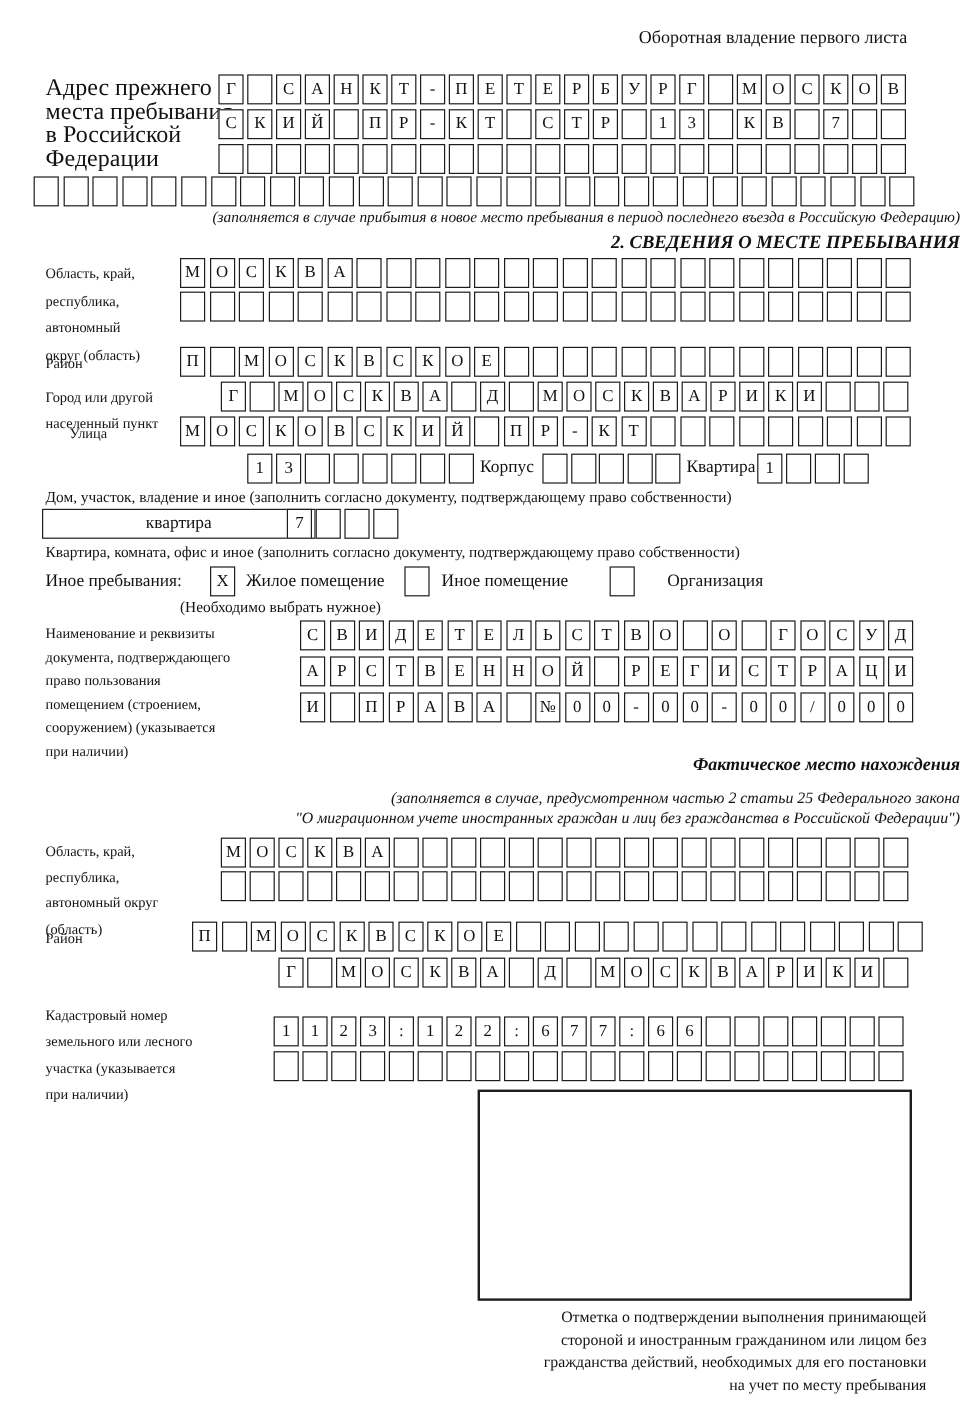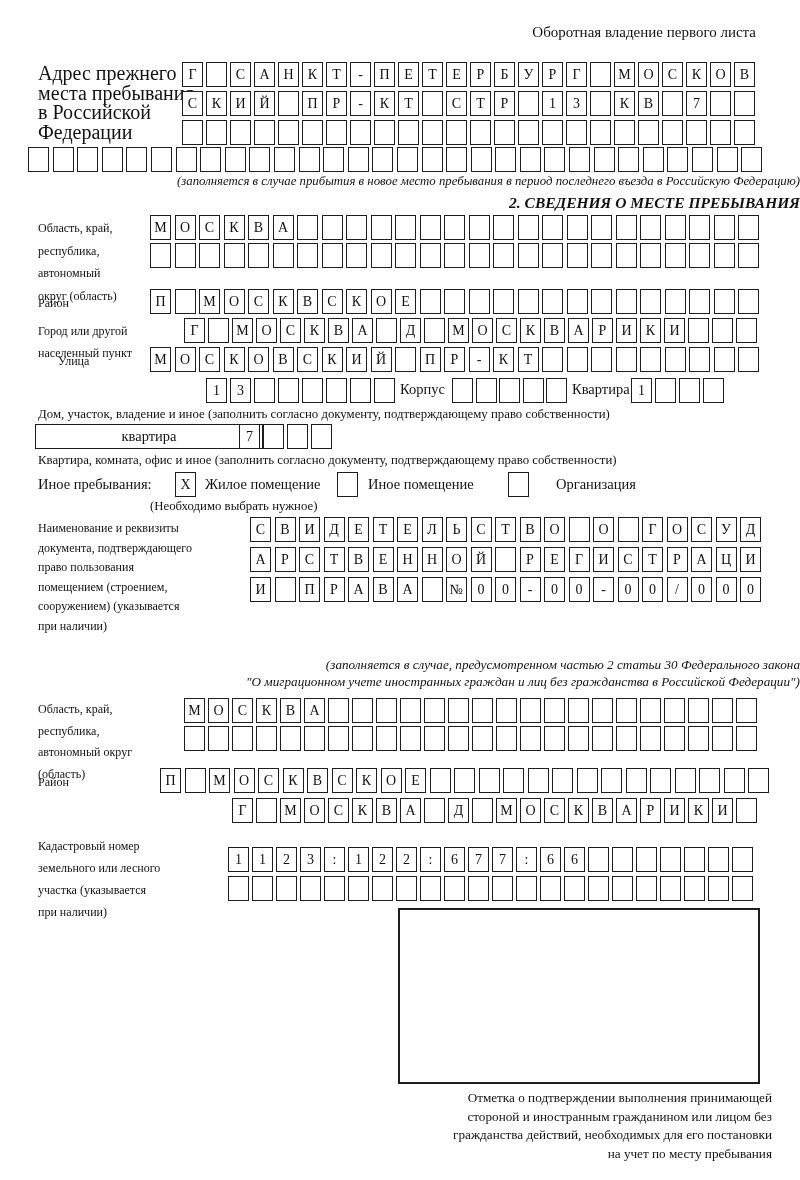--- a/index.html
+++ b/index.html
@@ -470,21 +470,22 @@
       <span class="cell">0</span>
       <span class="cell">-</span>
       <span class="cell">0</span>
       <span class="cell">0</span>
       <span class="cell">/</span>
       <span class="cell">0</span>
       <span class="cell">0</span>
       <span class="cell">0</span>
     </div>
 
-  <div class="note center note-act1">(заполняется в случае, предусмотренном частью 2 статьи 30 Федерального закона</div>
+  <div class="title-actual bold center">Фактическое место нахождения</div>
+  <div class="note center note-act1">(заполняется в случае, предусмотренном частью 2 статьи 25 Федерального закона</div>
   <div class="note center note-act2">"О миграционном учете иностранных граждан и лиц без гражданства в Российской Федерации")</div>
 
   <div class="label lbl-aregion">Область, край,
 республика,
 автономный округ
 (область)</div>
   <div class="cells r-areg1">
       <span class="cell">М</span>
       <span class="cell">О</span>
       <span class="cell">С</span>

